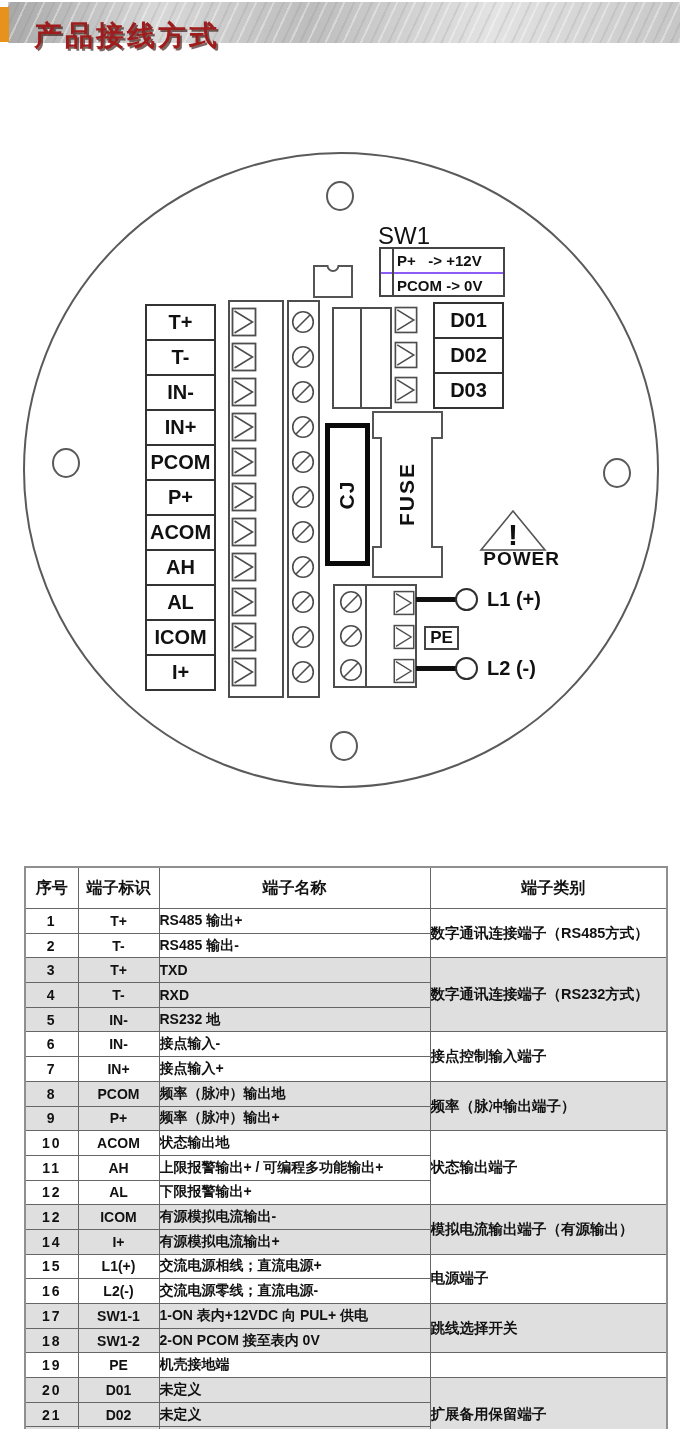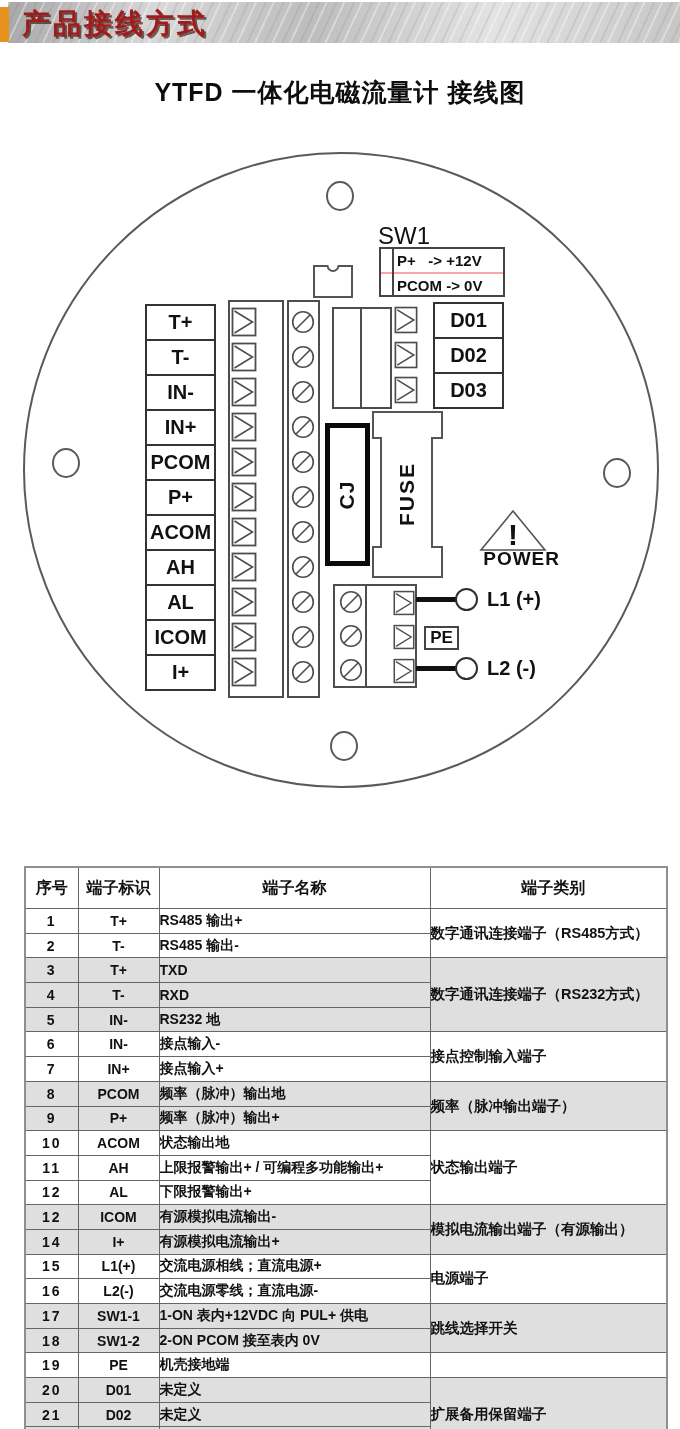--- a/index.html
+++ b/index.html
@@ -4,40 +4,40 @@
 <style>
   html,body{margin:0;padding:0;background:#fff;}
   .canvas{position:relative;width:680px;height:1429px;background:#fff;overflow:hidden;
           font-family:"Liberation Sans","DejaVu Sans",sans-serif;color:#111;}
   
   .banner-metal{position:absolute;left:8px;top:2px;width:672px;height:41px;
     background:linear-gradient(100deg,#a8a8a8 0%,#d8d8d8 22%,#bdbdbd 45%,#e3e3e3 72%,#c6c6c6 100%);}
   .banner-metal::after{content:"";position:absolute;inset:0;
     background:repeating-linear-gradient(115deg,rgba(255,255,255,.35) 0 2px,rgba(255,255,255,0) 2px 9px,rgba(120,120,120,.15) 9px 11px,rgba(255,255,255,0) 11px 16px);}
   .banner-accent{position:absolute;left:0;top:7px;width:9px;height:35px;}
-  .banner-title{position:absolute;left:22px;top:5px;margin:0;font-size:28px;font-weight:bold;
+  .banner-title{position:absolute;left:22px;top:5px;margin:12px;font-size:28px;font-weight:bold;
     letter-spacing:3px;text-shadow:2px 2px 0 rgba(55,18,12,.65);z-index:2;}
   
   .page-title{position:absolute;left:0;top:76px;width:100%;margin:0;text-align:center;
     font-size:25px;font-weight:bold;letter-spacing:1px;color:#0d0d0d;}
   .big-circle{position:absolute;left:23px;top:152px;width:636px;height:636px;border:2px solid #5a5a5a;border-radius:50%;box-sizing:border-box;}
   .hole{position:absolute;width:28px;height:30px;border:2px solid #5a5a5a;border-radius:50%;box-sizing:border-box;background:#fff;}
   .term-box{position:absolute;left:145px;width:71px;height:37px;border:2px solid #333;box-sizing:border-box;
     background:#fff;display:flex;align-items:center;justify-content:center;font-size:20px;font-weight:bold;}
   .d0-box{position:absolute;left:433px;width:71px;height:37px;border:2px solid #333;box-sizing:border-box;
     background:#fff;display:flex;align-items:center;justify-content:center;font-size:20px;font-weight:bold;}
   .strip{position:absolute;border:2px solid #4d4d4d;box-sizing:border-box;background:#fff;}
   .icon-abs{position:absolute;}
   .chip{position:absolute;left:313px;top:265px;width:40px;height:33px;border:2px solid #555;box-sizing:border-box;background:#fff;}
   .chip-notch{position:absolute;left:50%;transform:translateX(-50%);top:-2px;width:13px;height:7px;background:#fff;
     border:2px solid #555;border-top:none;border-radius:0 0 13px 13px;box-sizing:border-box;}
   .sw1-label{position:absolute;left:378px;top:222px;font-size:24px;font-weight:normal;}
   .sw1-box{position:absolute;left:379px;top:247px;width:126px;height:50px;border:2px solid #444;box-sizing:border-box;background:#fff;}
   .sw1-row{position:relative;height:23px;line-height:23px;padding-left:16px;font-size:15px;font-weight:bold;white-space:pre;}
-  .sw1-row.first{border-bottom:2px solid #fca5a5;box-sizing:content-box;}
+  .sw1-row.first{border-bottom:2px solid #8b5cf6;box-sizing:content-box;}
   .sw1-col{position:absolute;left:11px;top:0;bottom:0;border-left:2px solid #444;}
   .mid-block{position:absolute;left:332px;top:307px;width:60px;height:102px;border:2px solid #4d4d4d;box-sizing:border-box;background:#fff;}
   .mid-div{position:absolute;left:26px;top:0;bottom:0;border-left:2px solid #4d4d4d;}
   .cj-box{position:absolute;left:325px;top:423px;width:45px;height:143px;border:5px solid #0a0a0a;box-sizing:border-box;
     background:#fff;display:flex;align-items:center;justify-content:center;}
   .cj-text{transform:rotate(-90deg);font-size:21px;font-weight:bold;letter-spacing:1px;}
   .fuse-wrap{position:absolute;left:372px;top:408px;width:71px;height:172px;}
   .fuse-text{position:absolute;inset:0;display:flex;align-items:center;justify-content:center;}
   .fuse-text span{transform:rotate(-90deg);font-size:21px;font-weight:bold;letter-spacing:2px;}
   .power-tri{position:absolute;left:479px;top:509px;}
@@ -66,21 +66,20 @@
 </style>
 </head>
 <body>
 
 <div class="canvas">
 
   <div class="banner-metal"></div>
   <div class="banner-accent" style="background: rgb(232, 146, 30);"></div>
   <h1 class="banner-title" style="color: rgb(160, 28, 28);">产品接线方式</h1>
 
-  <h2 class="page-title">YTFD 一体化电磁流量计 接线图</h2>
 
   <div>
     <div class="big-circle"></div>
     <div class="hole" style="left:326px;top:181px;"></div>
     <div class="hole" style="left:52px;top:448px;"></div>
     <div class="hole" style="left:603px;top:458px;"></div>
     <div class="hole" style="left:330px;top:731px;"></div>
 
     <div class="chip">
       <span class="chip-notch"></span>

